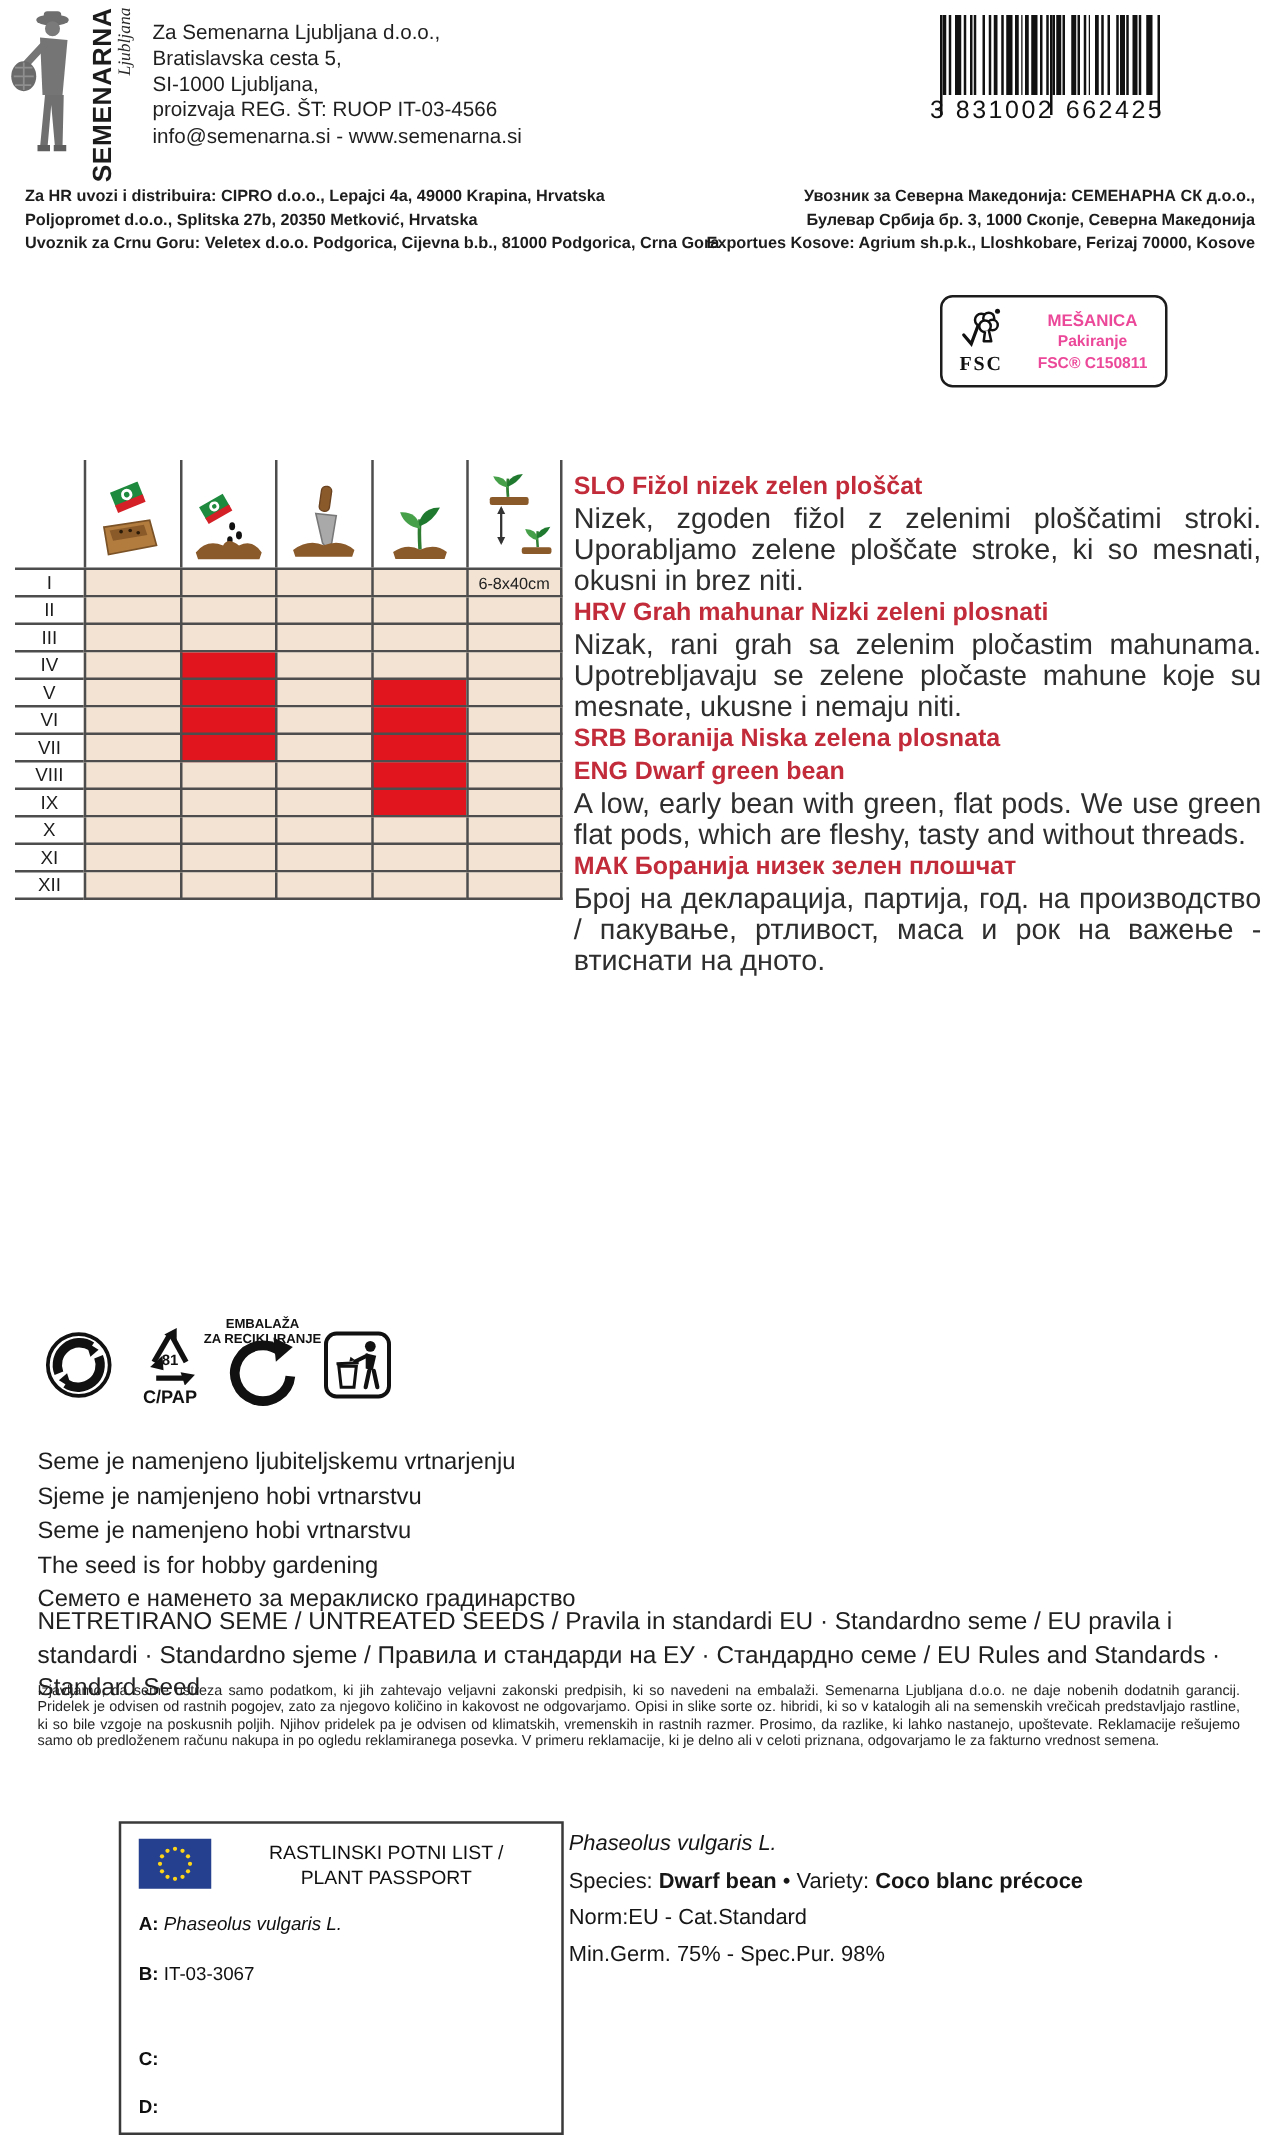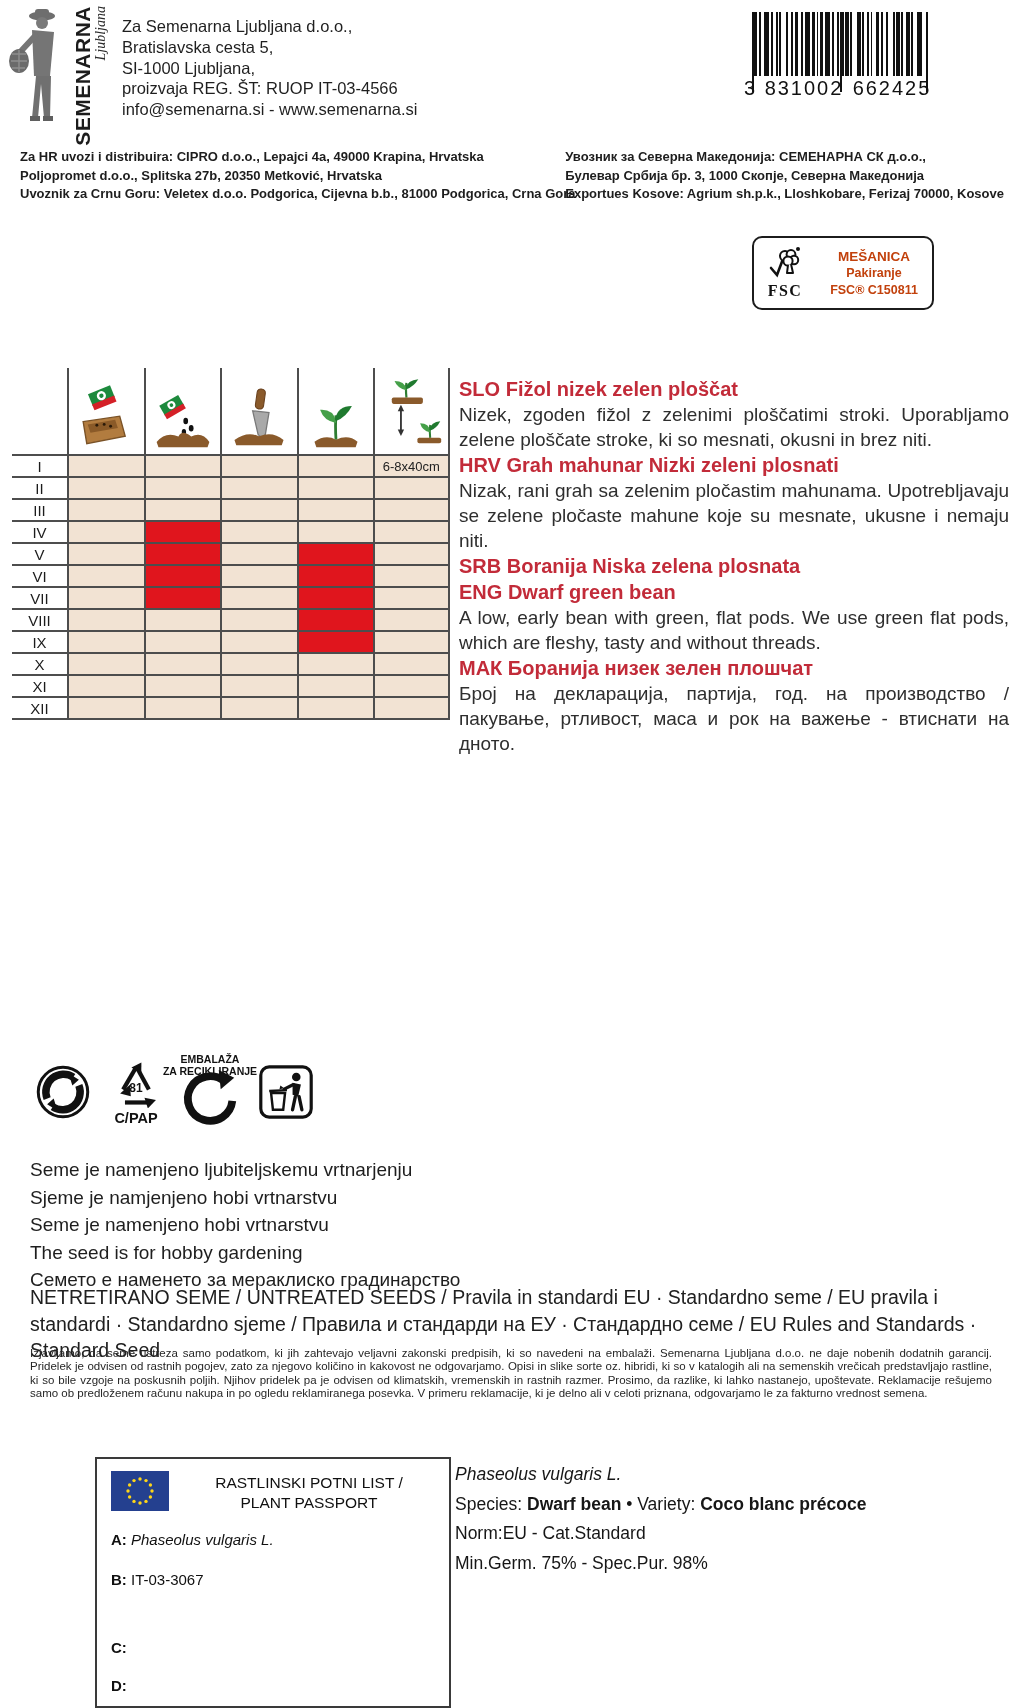--- a/index.html
+++ b/index.html
@@ -21,29 +21,29 @@
   .bc-bars{position:relative;height:64px;margin:0 10px;overflow:hidden;}
   .bc-bars .bar{display:inline-block;height:100%;vertical-align:top;}
   .bc-guard{position:absolute;top:0;width:2px;height:80px;background:#111;}
   .bc-digits{display:flex;margin:1px 0 0 0;font-size:20px;color:#111;}
   .bc-digits .d0{width:16px;text-align:left;}
   .bc-digits .dg{flex:1;text-align:center;letter-spacing:2px;}
 
   
   .dist{top:148px;font-size:13px;line-height:18.5px;font-weight:bold;color:#1d1d1d;}
   .dist-left{left:20px;}
-  .dist-right{right:20px;text-align:left;margin-left:28px;}
+  .dist-right{right:20px;text-align:right;margin-left:28px;}
 
   
   .fsc-box{left:752px;top:236px;width:178px;height:70px;border:2px solid #1c1c1c;border-radius:10px;
            display:flex;align-items:center;background:#fff;}
   .fsc-left{width:62px;text-align:center;}
   .fsc-word{font-family:"Liberation Serif",serif;font-weight:bold;font-size:16px;letter-spacing:1.5px;
             color:#111;margin-top:-2px;}
-  .fsc-right{flex:1;text-align:center;font-weight:bold;color:#c2410c;}
+  .fsc-right{flex:1;text-align:center;font-weight:bold;color:#ec4899;}
   .fsc-l1{font-size:13.5px;line-height:17px;}
   .fsc-l2{font-size:12.5px;line-height:17px;}
   .fsc-l3{font-size:12.5px;line-height:17px;}
 
   
   .calendar{left:12px;top:368px;width:438px;}
   .cal-header{display:flex;height:86px;}
   .cal-h-label{width:55px;}
   .cal-h-cell{width:76.5px;box-sizing:border-box;border-left:2px solid #4d4d4d;
               display:flex;align-items:flex-end;justify-content:center;padding-bottom:3px;}
@@ -55,21 +55,21 @@
              font-size:15px;color:#1c1c1c;}
   .cal-cell{width:76.5px;box-sizing:border-box;border-left:2px solid #4d4d4d;
             border-bottom:2px solid #4d4d4d;background:#f2e3d3;
             display:flex;align-items:center;justify-content:center;}
   .cal-cell.last{border-right:2px solid #4d4d4d;}
   .cal-cell.spacing-cell{font-size:13px;color:#222;white-space:nowrap;overflow:visible;}
 
   
   .descriptions{left:459px;top:376px;width:550px;}
   .desc-heading{margin:0;font-size:20px;line-height:26px;font-weight:bold;color:#c22b39;}
-  .desc-body{margin:0;font-size:19px;line-height:25px;text-align:justify;color:#2e2e2e;}
+  .desc-body{margin:0;font-size:23px;line-height:25px;text-align:justify;color:#2e2e2e;}
 
   
   .recycle-row{left:28px;top:1052px;width:320px;height:100px;}
   .ric{position:absolute;}
   .cpap{position:absolute;left:76px;top:58px;width:64px;text-align:center;
         font-weight:bold;font-size:14.5px;color:#111;}
   .emb-label{position:absolute;left:134px;top:2px;width:96px;text-align:center;
              font-weight:bold;font-size:10.5px;line-height:11.5px;color:#111;}
 
   

